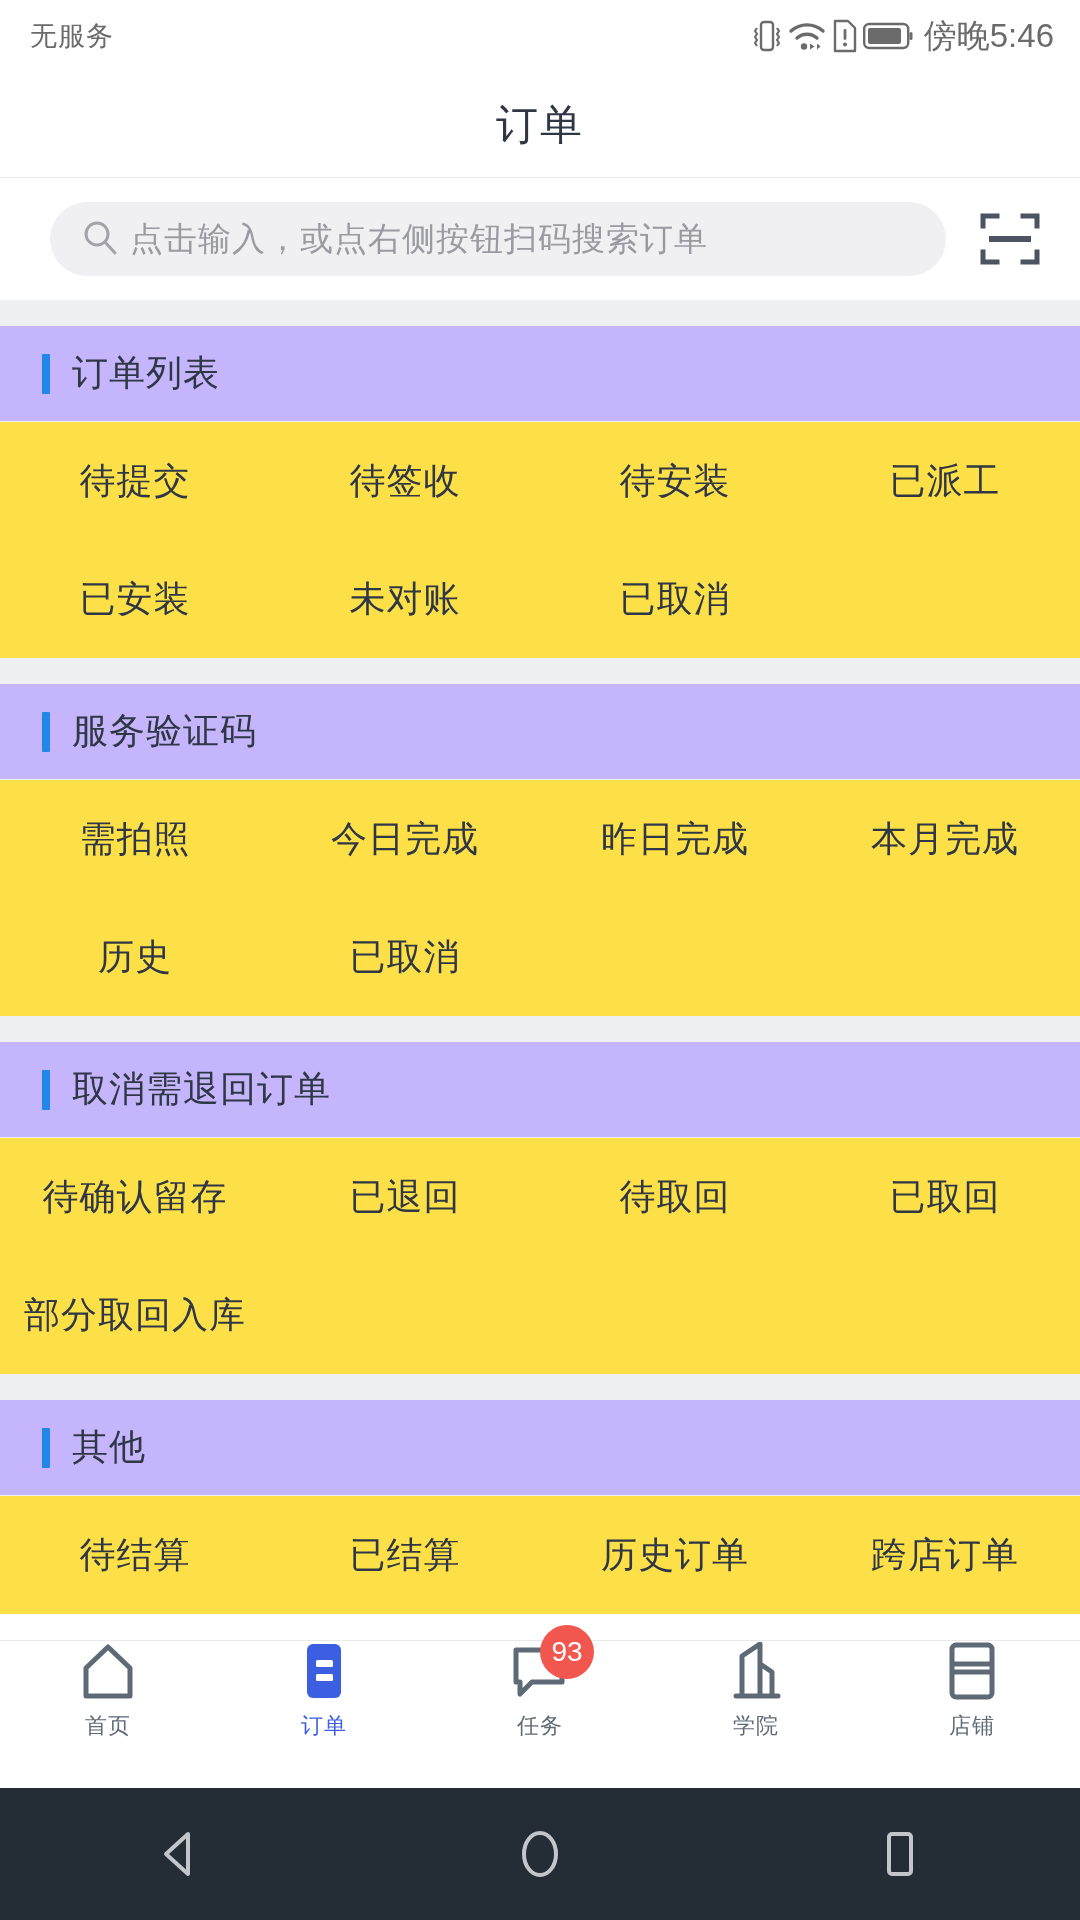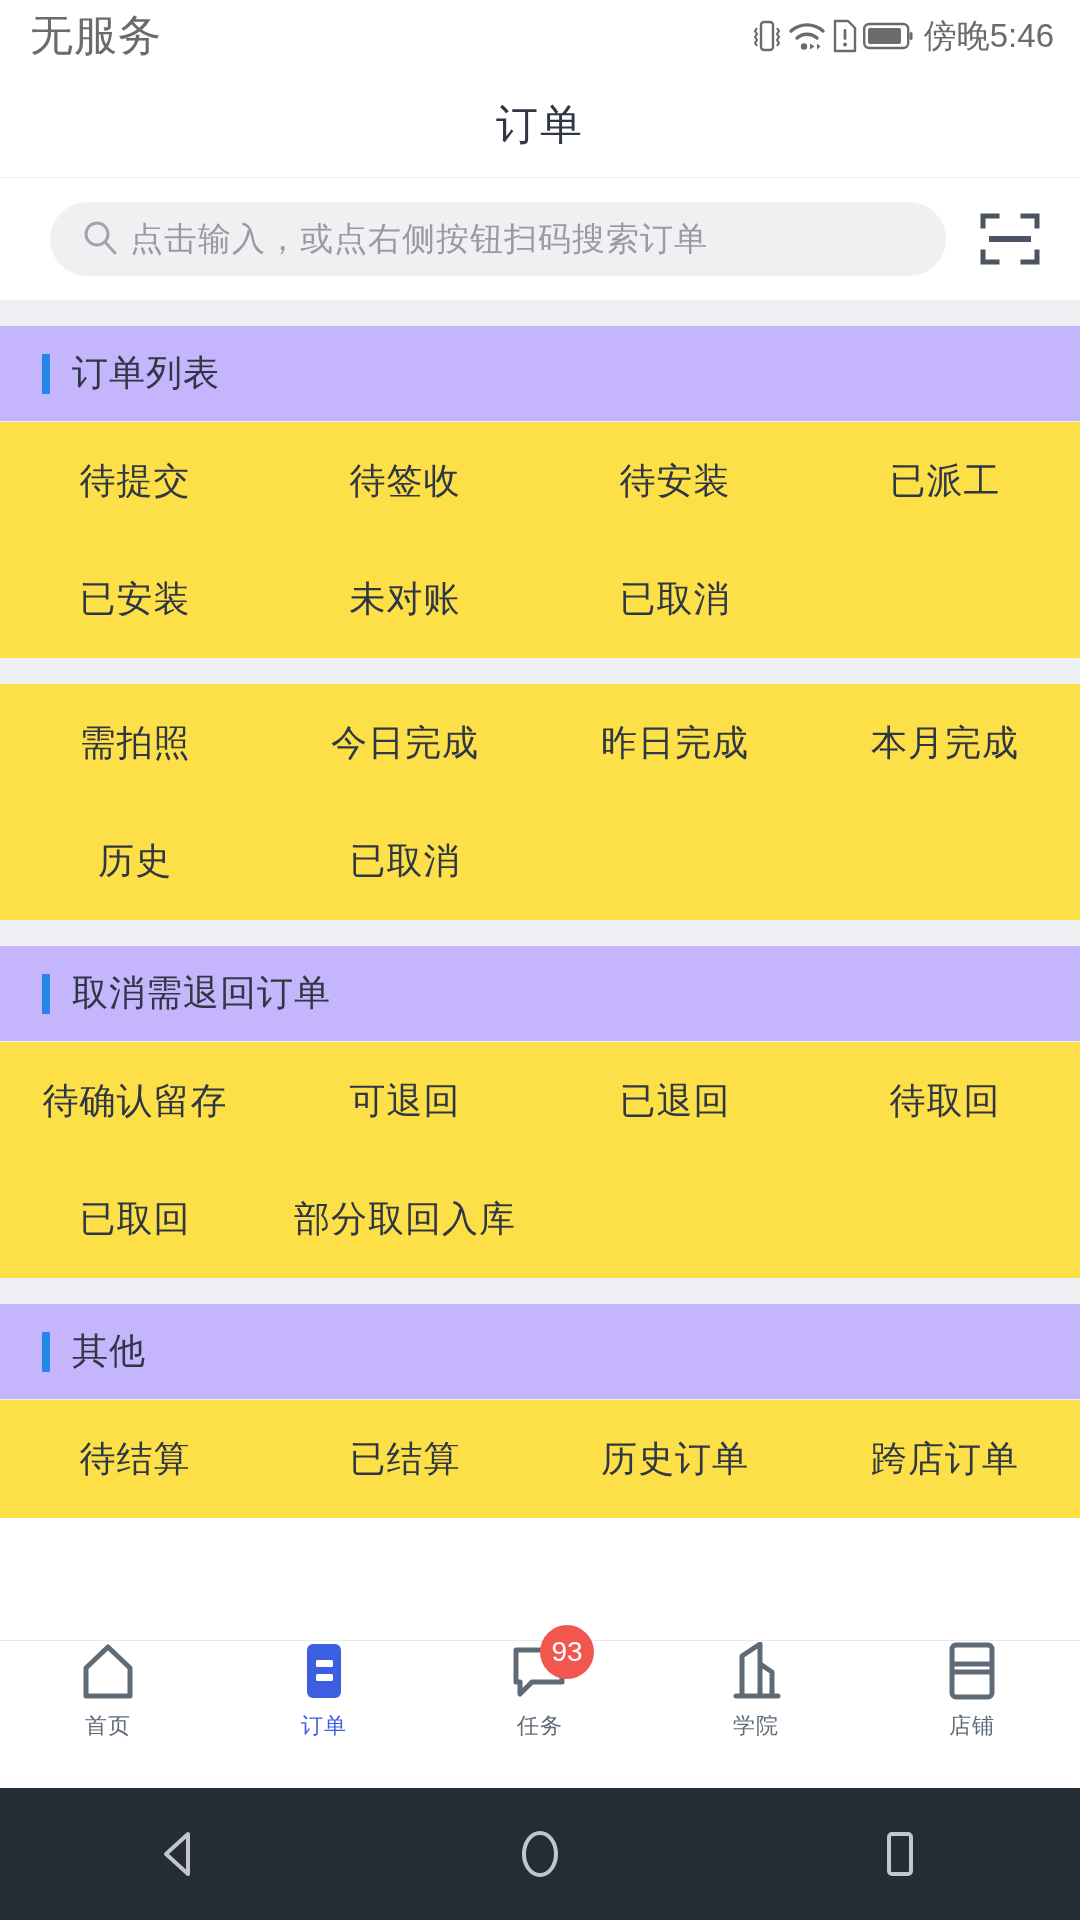--- a/index.html
+++ b/index.html
@@ -10,21 +10,21 @@
     overflow:hidden;
   }
   .phone { width:1080px; height:1920px; display:flex; flex-direction:column; background:#fff; position:relative; }
 
   
   .statusbar {
     height:72px; flex:0 0 72px;
     display:flex; align-items:center; justify-content:space-between;
     padding:0 26px 0 30px; background:#ffffff;
   }
-  .carrier { font-size:43px; color:#6b6b6b; letter-spacing:1px; }
+  .carrier { font-size:27px; color:#6b6b6b; letter-spacing:1px; }
   .sb-right { display:flex; align-items:center; gap:5px; }
   .sb-right svg { display:block; }
   .clock { font-size:33px; color:#6b6b6b; margin-left:6px; white-space:nowrap; }
 
   
   .titlebar {
     flex:0 0 106px; height:106px;
     display:flex; align-items:center; justify-content:center;
     background:#ffffff; border-bottom:1px solid #ececec;
   }
@@ -169,39 +169,42 @@
       <div class="cell">待签收</div>
       <div class="cell">待安装</div>
       <div class="cell">已派工</div>
       <div class="cell">已安装</div>
       <div class="cell">未对账</div>
       <div class="cell">已取消</div>
       <div class="cell empty"></div>
     </div>
 
     <div class="gap"></div>
+    <div class="section-head">
+      <div class="accent"></div>
+      <div class="sh-label">服务验证码</div>
+    </div>
     <div class="grid">
       <div class="cell">需拍照</div>
       <div class="cell">今日完成</div>
       <div class="cell">昨日完成</div>
       <div class="cell">本月完成</div>
       <div class="cell">历史</div>
       <div class="cell">已取消</div>
       <div class="cell empty"></div>
       <div class="cell empty"></div>
     </div>
 
     <div class="gap"></div>
     <div class="section-head">
       <div class="accent"></div>
       <div class="sh-label">取消需退回订单</div>
     </div>
     <div class="grid">
       <div class="cell">待确认留存</div>
-      <div class="cell">可退回</div>
       <div class="cell">已退回</div>
       <div class="cell">待取回</div>
       <div class="cell">已取回</div>
       <div class="cell">部分取回入库</div>
       <div class="cell empty"></div>
       <div class="cell empty"></div>
     </div>
 
     <div class="gap"></div>
     <div class="section-head">

